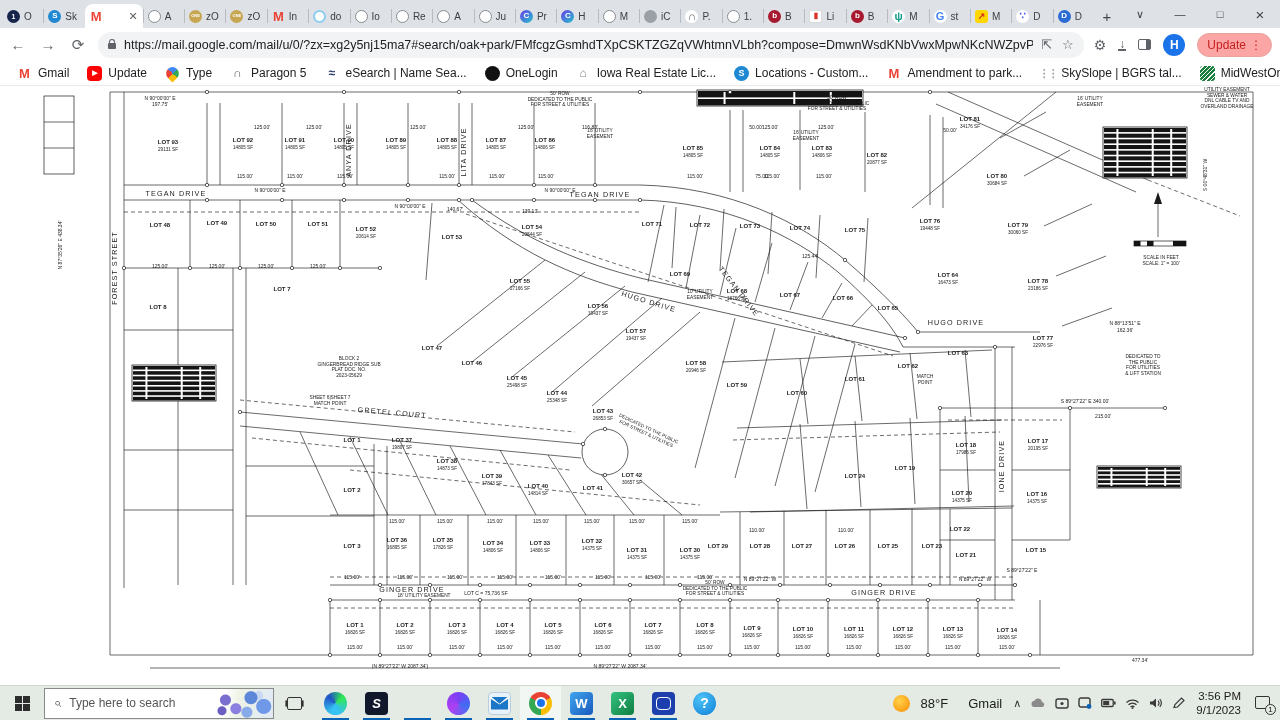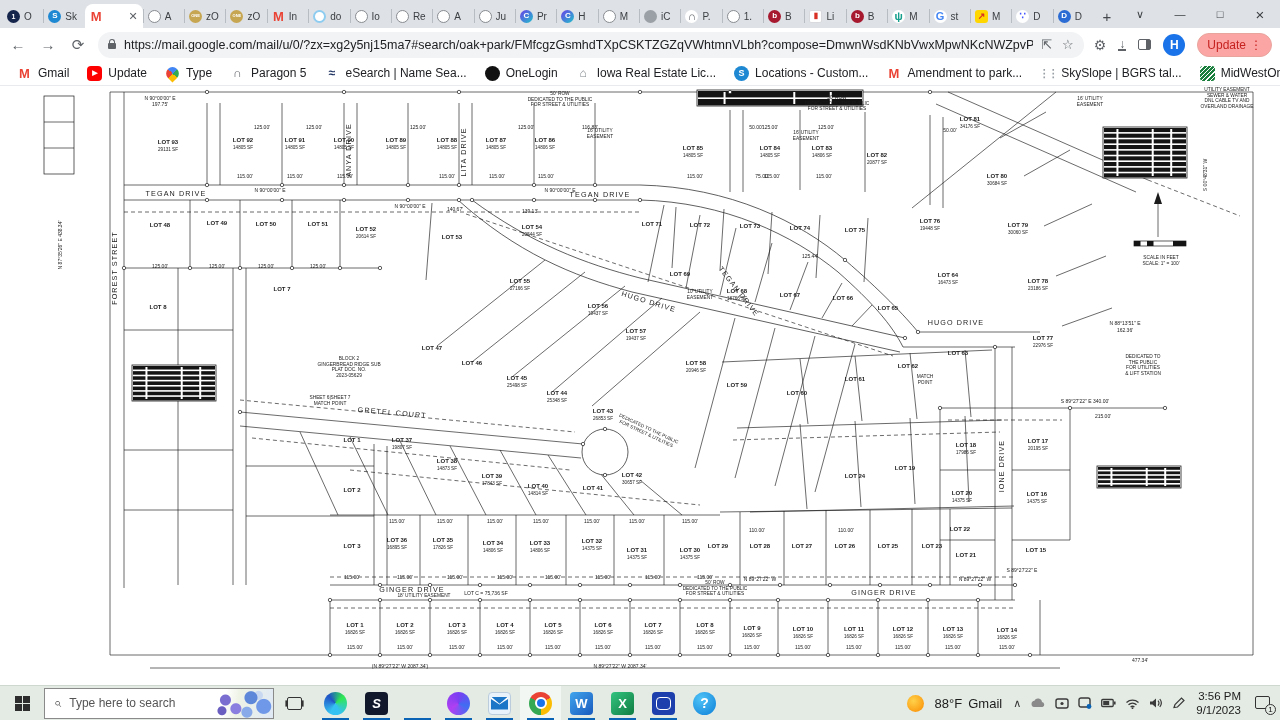--- a/index.html
+++ b/index.html
@@ -109,21 +109,21 @@
   .ic-mail::after { content:""; position:absolute; left:2px; right:2px; top:4px; height:8px; background:#fff; clip-path:polygon(0 0,50% 90%,100% 0,100% 30%,50% 100%,0 30%); }
   .ic-chrome { border-radius:50%; background:conic-gradient(from -60deg,#ea4335 0 33%,#fbbc04 0 66%,#34a853 0); position:relative; }
   .ic-chrome::after { content:""; position:absolute; inset:5.5px; background:#1a73e8; border:2.5px solid #fff; border-radius:50%; }
   .ic-word { background:linear-gradient(135deg,#41a5ee,#185abd); }
   .ic-excel { background:linear-gradient(135deg,#33c481,#107c41); }
   .ic-forms { background:#1d3fae; position:relative; }
   .ic-forms::after { content:""; position:absolute; inset:5px 4px; border:1.6px solid #fff; border-radius:4px; }
   .ic-help { border-radius:50%; background:radial-gradient(circle at 35% 30%,#4fc3f7,#0d7fd8); font-size:14px; }
   .tb-right { margin-left:auto; display:flex; align-items:center; gap:11px; padding-right:8px; height:35px; }
   .sun { width:17px; height:17px; border-radius:50%; background:radial-gradient(circle at 38% 35%,#ffd24a,#f98a00); }
-  .wtext { font-size:13px; color:#1c1c1c; display:flex; gap:6px; }
+  .wtext { font-size:13px; color:#1c1c1c; display:flex; gap:20px; }
   .tray { display:flex; align-items:center; gap:9px; }
   .tray svg { display:block; }
   .clock { font-size:11.5px; color:#1c1c1c; text-align:right; line-height:1.25; }
   .notif { position:relative; width:17px; height:15px; margin-left:3px; }
   .notif .frame { width:15px; height:13px; border:1.5px solid #333; border-radius:2px; }
   .notif .badge { position:absolute; right:-4px; bottom:-4px; width:11px; height:11px; border-radius:50%; border:1px solid #333; background:#e4ebe4; font-size:8px; display:flex; align-items:center; justify-content:center; color:#111; }
 </style>
 </head>
 <body>
 

